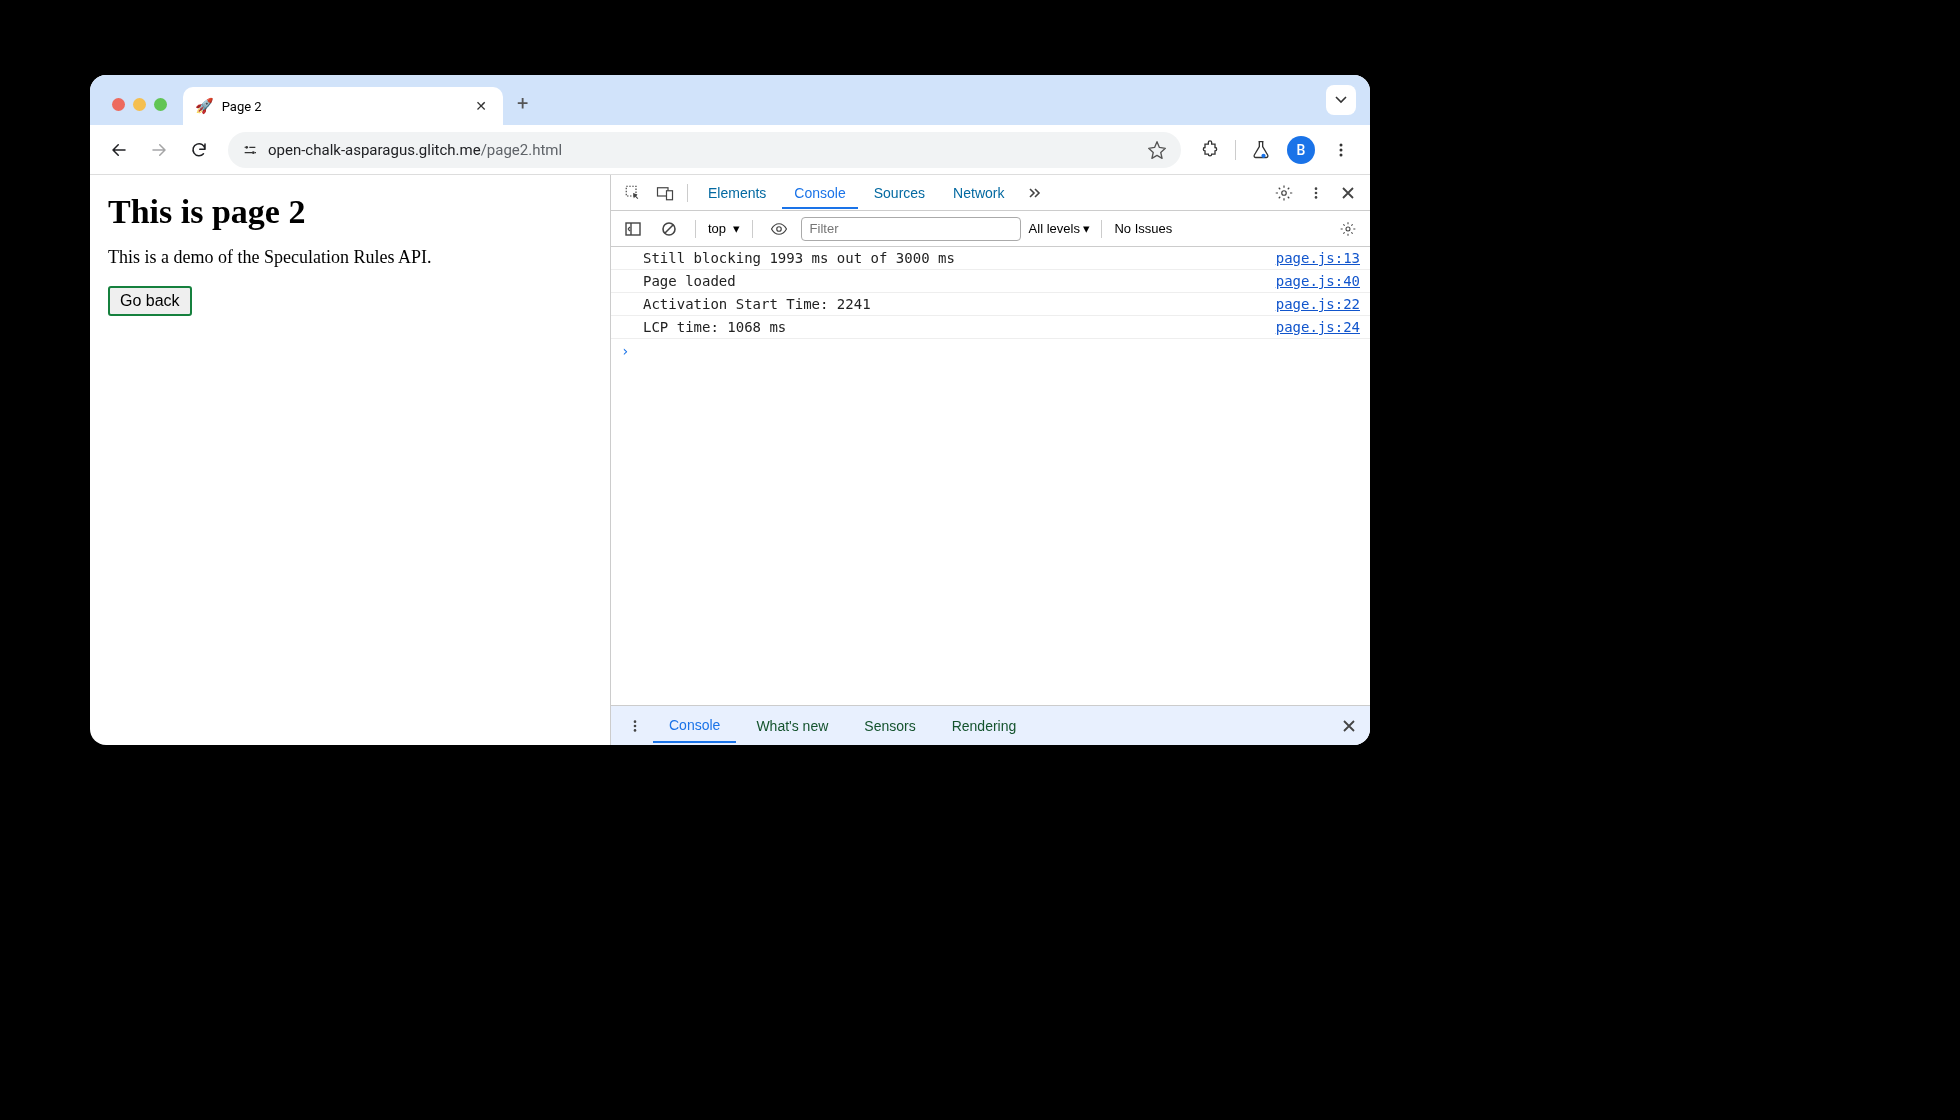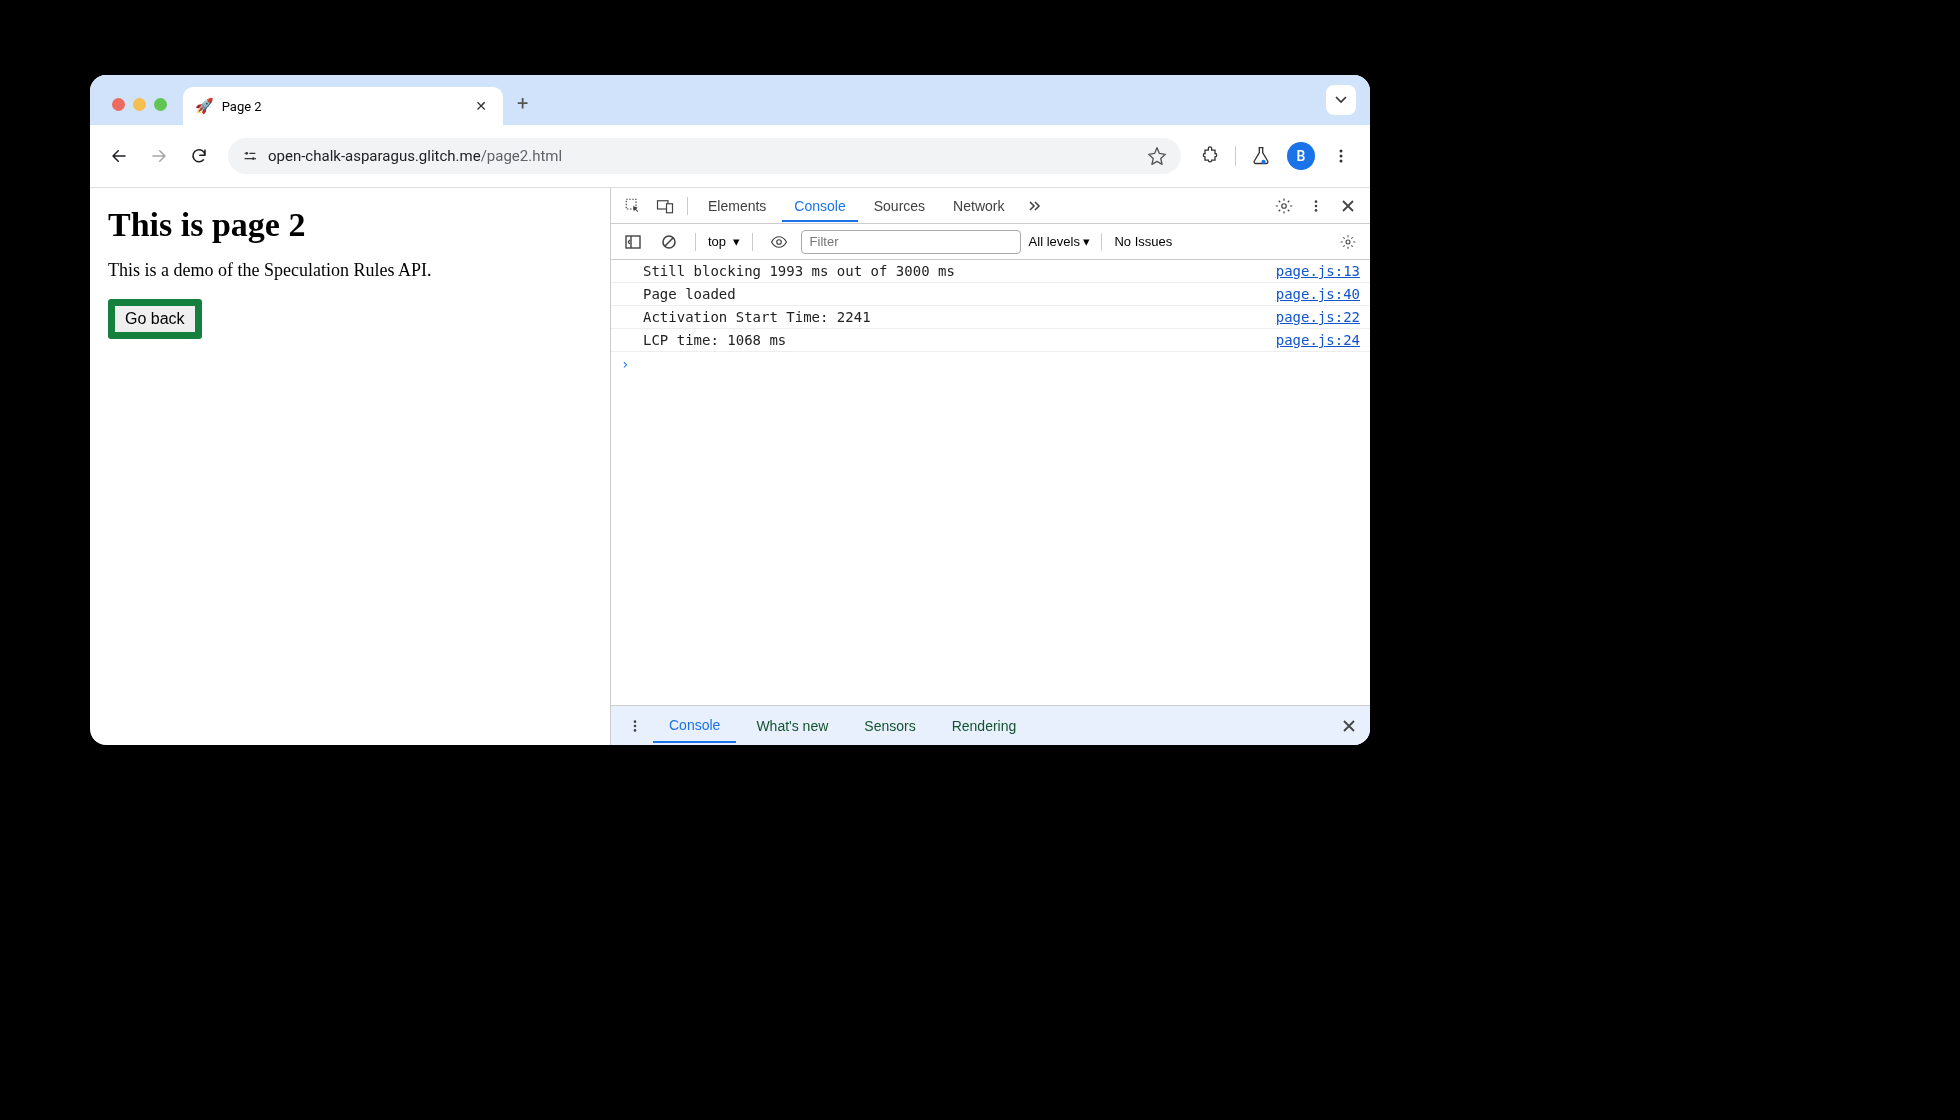--- a/index.html
+++ b/index.html
@@ -63,21 +63,21 @@
   background: #fff;
   border-radius: 8px;
   width: 30px;
   height: 30px;
   display: flex;
   align-items: center;
   justify-content: center;
   cursor: pointer;
 }
 .toolbar {
-  height: 63px;
+  height: 50px;
   display: flex;
   align-items: center;
   padding: 0 12px;
   gap: 6px;
   border-bottom: 1px solid #ddd;
 }
 .nav-btn {
   width: 34px; height: 34px;
   display: flex; align-items: center; justify-content: center;
   border-radius: 50%;
@@ -124,21 +124,21 @@
   font-family: "Times New Roman", serif;
   overflow: auto;
 }
 .page-content h1 { font-size: 34px; font-weight: 700; margin-bottom: 16px; }
 .page-content p { font-size: 18px; margin-bottom: 18px; }
 .go-back-btn {
   font-family: -apple-system, sans-serif;
   font-size: 16px;
   padding: 4px 10px;
   background: #efefef;
-  border: 7px solid #15803d;
+  border: 2px solid #15803d;
   border-radius: 3px;
   cursor: pointer;
 }
 .devtools {
   width: 760px;
   border-left: 1px solid #ccc;
   display: flex;
   flex-direction: column;
   font-family: "Helvetica Neue", Arial, sans-serif;
 }
@@ -153,21 +153,21 @@
 .dt-icon-btn {
   width: 28px; height: 28px;
   display: flex; align-items: center; justify-content: center;
   cursor: pointer;
   color: #444;
 }
 .dt-tabsep { width: 1px; height: 18px; background: #ccc; margin: 0 4px; }
 .dt-tab {
   padding: 8px 12px;
   font-size: 14px;
-  color: #404040;
+  color: #0369a1;
   cursor: pointer;
 }
 .dt-tab.active {
   color: #1a73e8;
   border-bottom: 2px solid #1a73e8;
   padding-bottom: 6px;
 }
 .dt-right { margin-left: auto; display: flex; align-items: center; gap: 4px; }
 .dt-console-toolbar {
   display: flex;

